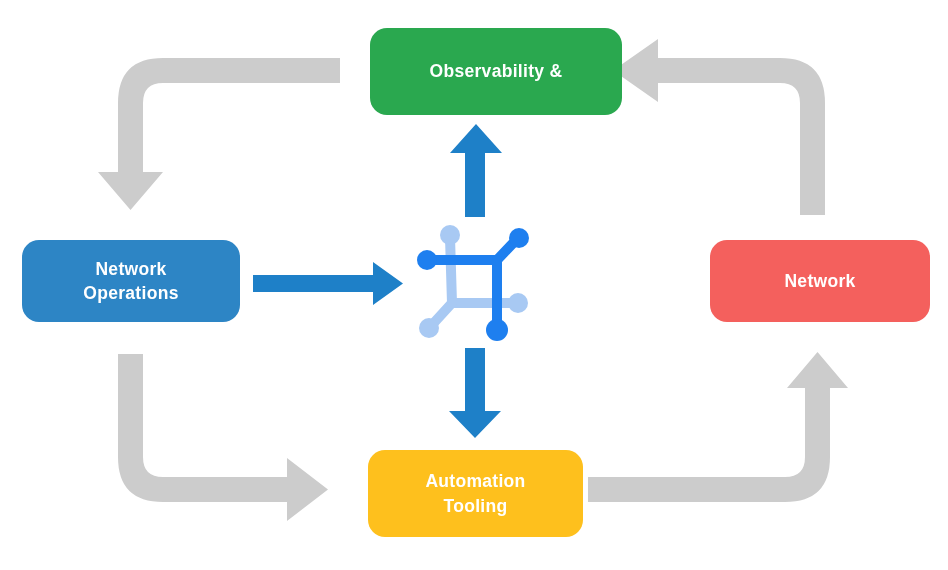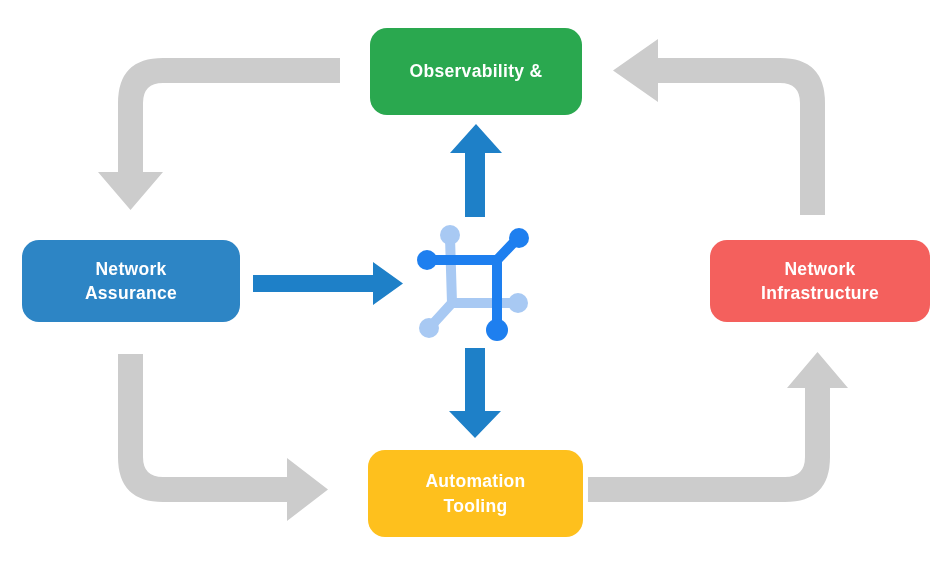--- a/index.html
+++ b/index.html
@@ -24,21 +24,21 @@
     align-items: center;
     justify-content: center;
     color: #ffffff;
     font-size: 17.5px;
     font-weight: bold;
     letter-spacing: 0.3px;
     line-height: 1.38;
     text-align: center;
   }
   .node span { display: block; }
-  .node-observability   { left: 370px; top: 28px;  width: 212px; height: 87px; }
+  .node-observability   { left: 370px; top: 28px;  width: 252px; height: 87px; }
   .node-operations      { left: 22px;  top: 240px; width: 218px; height: 82px; }
   .node-infrastructure  { left: 710px; top: 240px; width: 220px; height: 82px; }
   .node-automation      { left: 368px; top: 450px; width: 215px; height: 87px; }
 </style>
 </head>
 <body>
 
 <div class="stage">
 
   <svg class="layer" viewBox="0 0 948 570" aria-hidden="true">
@@ -74,26 +74,25 @@
       <circle stroke="none" cx="497" cy="330" r="11" fill="#1E7FEF"></circle>
     </g>
   </svg>
 
   <div class="node node-observability" style="background: rgb(42, 168, 79);">
     <span>Observability &amp;</span>
   </div>
 
   <div class="node node-operations" style="background: rgb(45, 133, 197);">
     <span>Network</span>
-    <span>Assurance</span>
+    <span>Operations</span>
   </div>
 
   <div class="node node-infrastructure" style="background: rgb(244, 96, 93);">
     <span>Network</span>
-    <span>Infrastructure</span>
   </div>
 
   <div class="node node-automation" style="background: rgb(254, 192, 29);">
     <span>Automation</span>
     <span>Tooling</span>
   </div>
 
 </div>
 
 </body></html>

